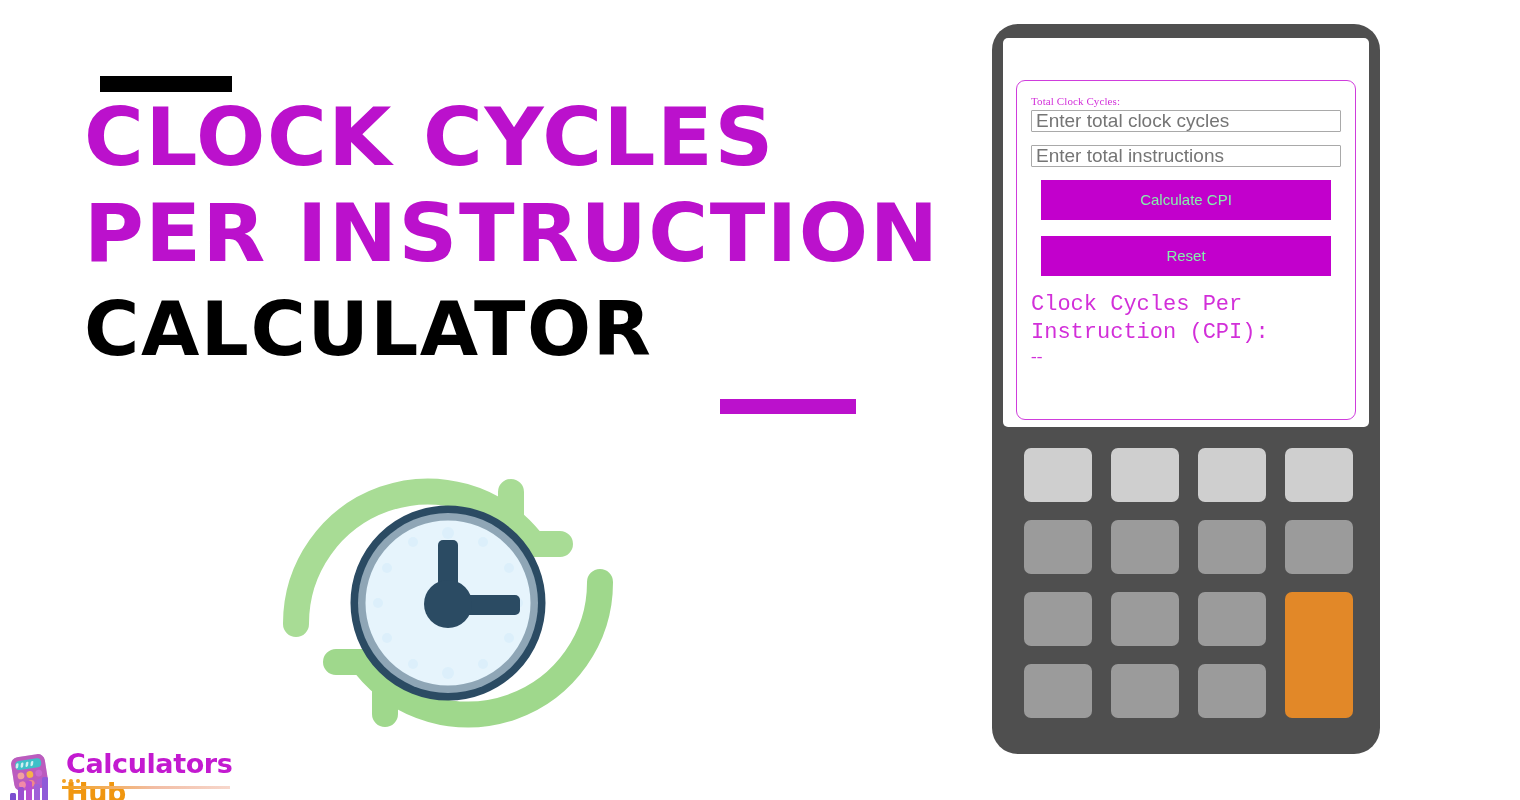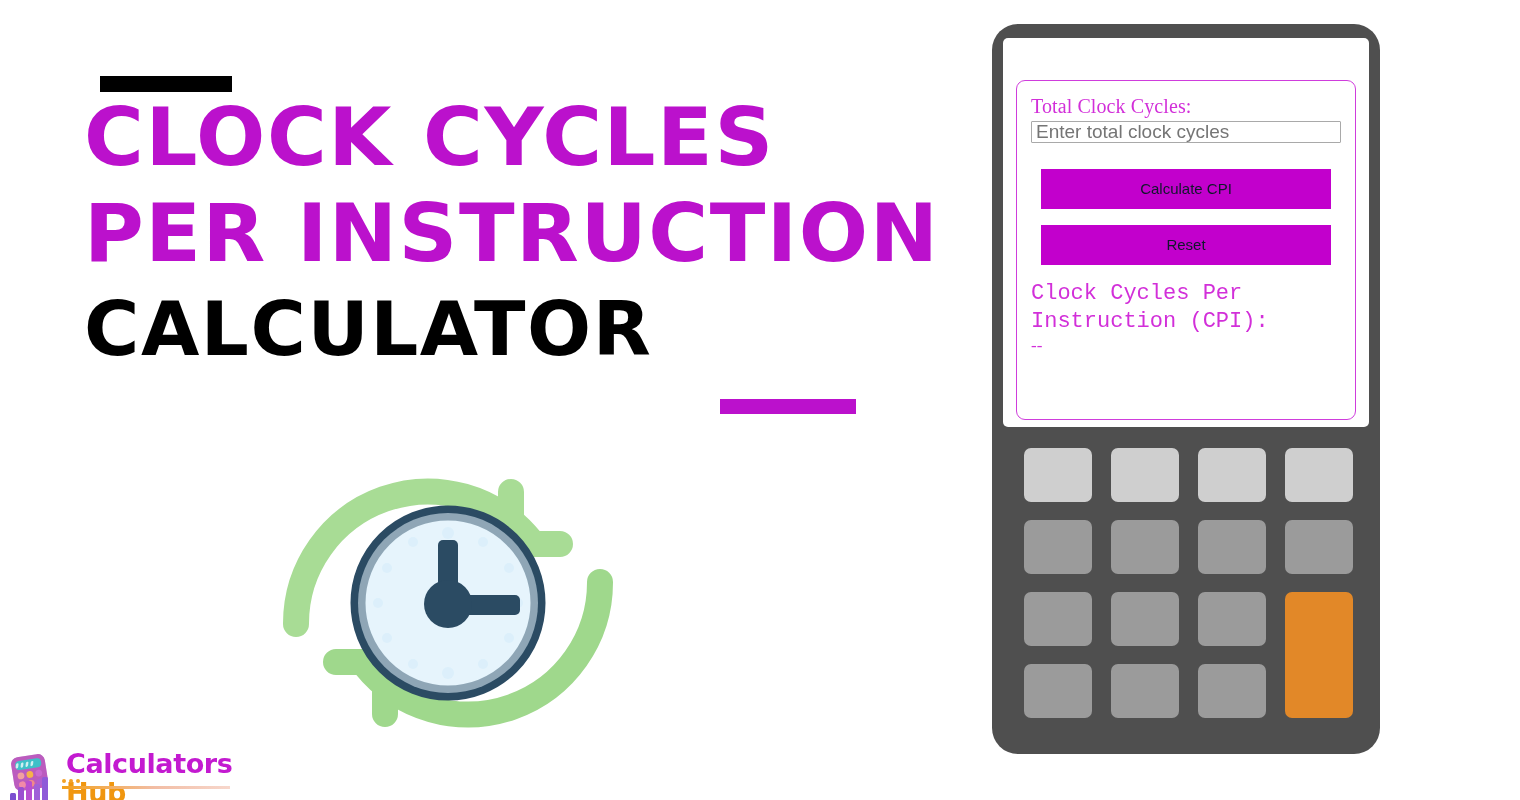--- a/index.html
+++ b/index.html
@@ -87,21 +87,21 @@
     position: absolute; left: 13px; top: 42px;
     width: 340px; height: 340px;
     border: 1.5px solid #cf3ddc;
     border-radius: 9px;
     padding: 14px 14px 0 14px;
     background: #ffffff;
   }
 
   .field-label {
     font-family: "Liberation Serif", serif;
-    font-size: 20px;
+    font-size: 11px;
     color: #d22fd9;
     display: block;
     margin-bottom: 3px;
     letter-spacing: 0.1px;
   }
 
   .text-input {
     display: block;
     width: 100%;
     height: 22px;
@@ -117,21 +117,21 @@
   .text-input::placeholder { color: #757575; opacity: 1; }
 
   .field-gap { height: 13px; }
 
   .btn {
     display: block;
     width: 290px;
     margin: 0 auto;
     height: 40px;
     background: #c200cc;
-    color: #0f172a;
+    color: #86efac;
     border: none;
     font-family: "Liberation Sans", sans-serif;
     font-size: 15px;
     font-weight: 400;
     cursor: pointer;
     line-height: 40px;
     text-align: center;
     padding: 0;
   }
   .btn-gap { height: 16px; }
@@ -267,20 +267,21 @@
 
   <div class="screen">
 
     <div class="form-box">
 
       <label class="field-label">Total Clock Cycles:</label>
       <input class="text-input" type="text" placeholder="Enter total clock cycles" style="">
 
       <div class="field-gap"></div>
 
+      <input class="text-input" type="text" placeholder="Enter total instructions" style="">
 
       <div class="field-gap"></div>
 
       <button class="btn">Calculate CPI</button>
 
       <div class="btn-gap"></div>
 
       <button class="btn">Reset</button>
 
       <div class="result-block">

